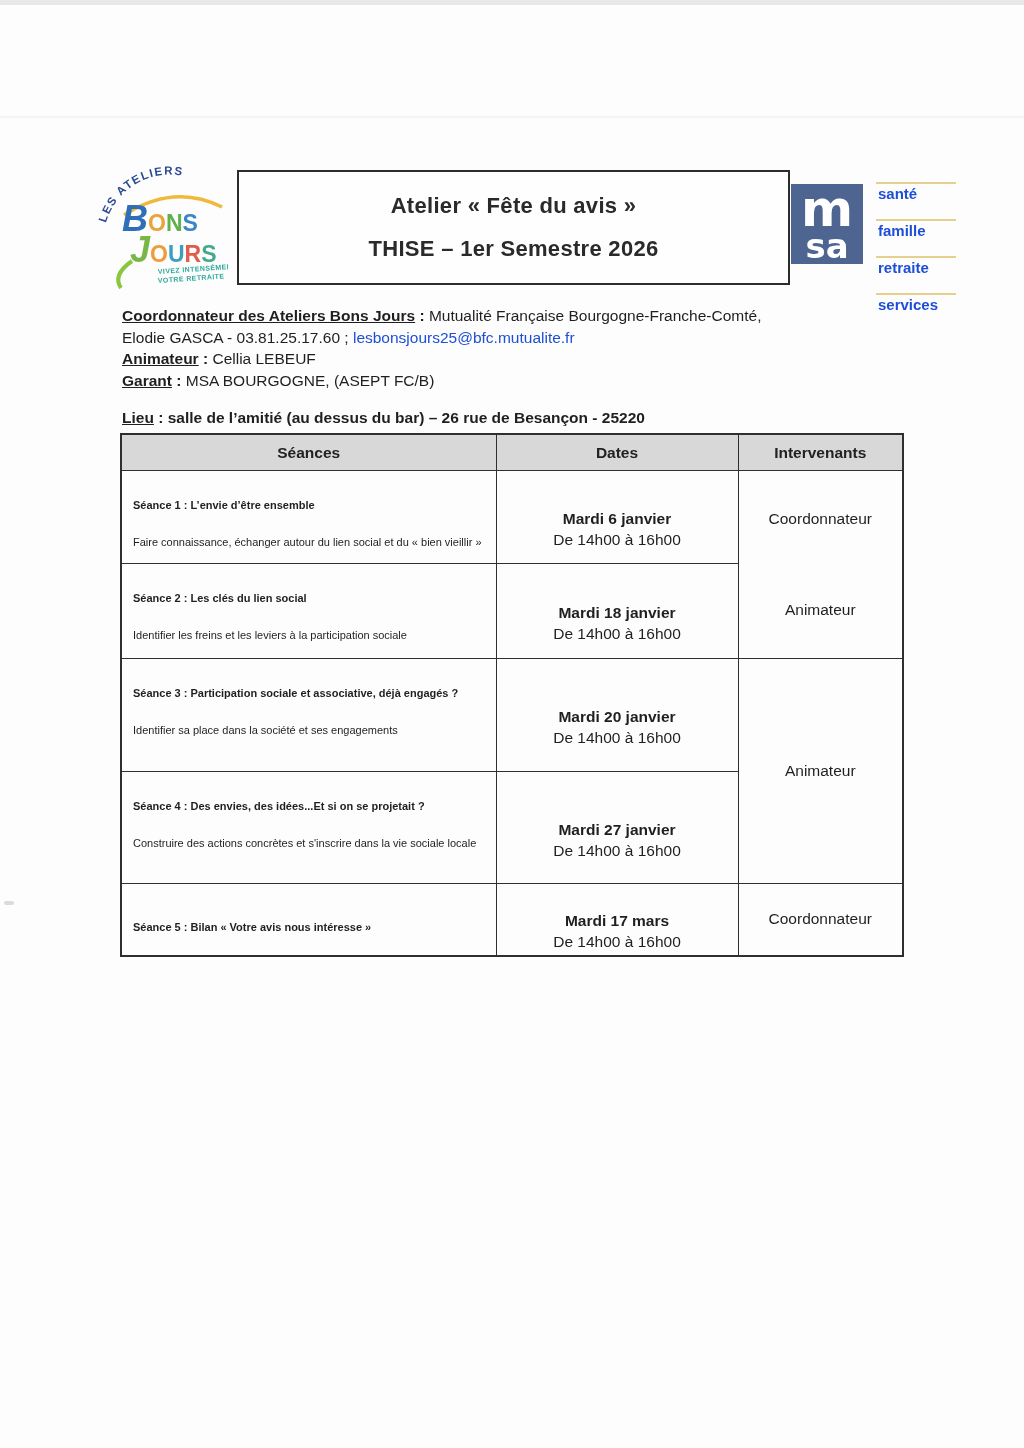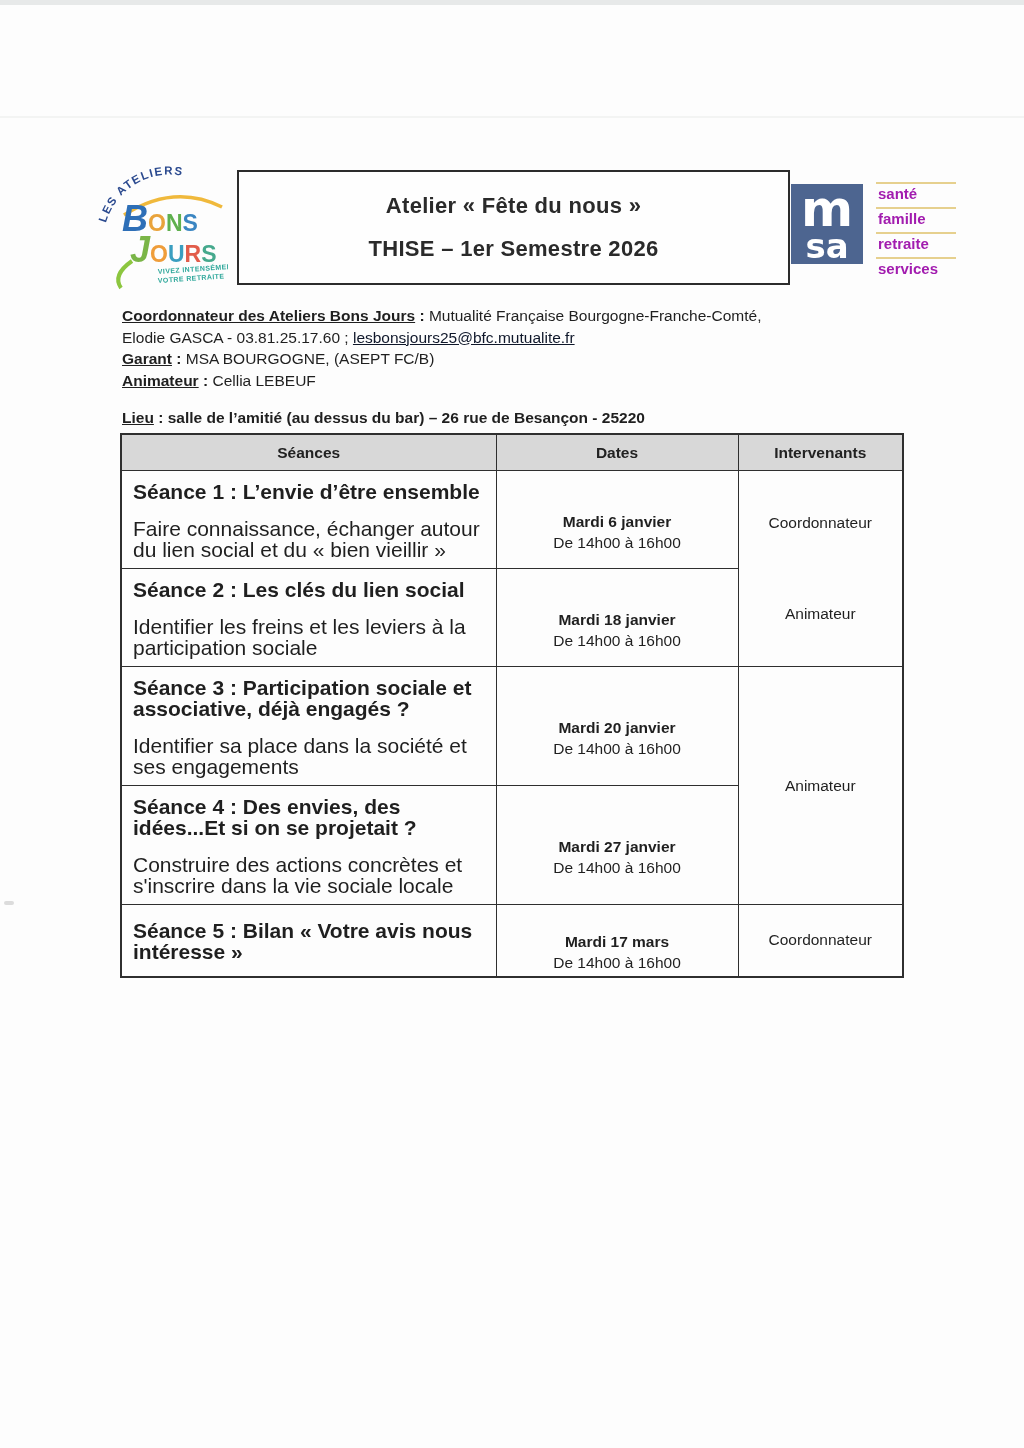--- a/index.html
+++ b/index.html
@@ -30,42 +30,42 @@
     text-align:center;
   }
   .title-line{font-size:22px;font-weight:bold;color:#2a2a2a;letter-spacing:0.3px;}
 
   
   .msa{position:absolute;left:791px;top:184px;display:flex;gap:13px;align-items:flex-start;}
   .msa-square{width:72px;height:80px;display:block;}
   .msa-services{display:flex;flex-direction:column;margin-top:-2px;}
   .svc{
     width:78px;border-top:2px solid #e6d08e;
-    font-weight:bold;font-size:15px;color:#a21caf;
-    padding:1px 0 4px 2px;line-height:18px;
+    font-weight:bold;font-size:15px;color:#1d4ed8;
+    padding:1px 0 16px 2px;line-height:18px;
   }
 
   
   .info{position:absolute;left:122px;top:305px;width:716px;font-size:15.5px;line-height:21.5px;}
   .lbl{font-weight:bold;text-decoration:underline;}
   .colon{font-weight:bold;white-space:pre;}
   .val{white-space:pre-wrap;}
-  .email{color:#0f172a;text-decoration:underline;cursor:pointer;}
+  .email{color:#1d4ed8;cursor:pointer;}
 
   .lieu{position:absolute;left:122px;top:409px;width:740px;font-size:15.5px;font-weight:bold;}
 
   
   .tbl-wrap{position:absolute;left:120px;top:433px;}
   table{border-collapse:collapse;table-layout:fixed;width:782px;border:2.5px solid #2f2f2f;}
   th,td{border:1.5px solid #2f2f2f;}
   th{
     background:#d8d8d8;font-size:15.5px;font-weight:bold;color:#222;
     height:33px;text-align:center;vertical-align:middle;
   }
-  .seance-cell{vertical-align:top;padding:10px 8px 8px 11px;font-size:21px;line-height:21px;text-align:left;}
+  .seance-cell{vertical-align:top;padding:24px 8px 8px 11px;font-size:11px;line-height:21px;text-align:left;}
   .seance-cell.mid{vertical-align:middle;}
   .s-title{font-weight:bold;}
   .s-desc{margin-top:16px;}
   .date-cell{text-align:center;vertical-align:middle;font-size:15.5px;line-height:21px;}
   .d-date{font-weight:bold;margin-top:24px;}
   .int-cell{text-align:center;vertical-align:middle;font-size:15.5px;padding:0;}
   .int-split{height:182px;display:flex;flex-direction:column;justify-content:space-around;align-items:center;}
 </style>
 </head>
 <body>
@@ -83,43 +83,43 @@
   <text>
     <textPath href="#arcpath" class="bj-arc">LES ATELIERS</textPath>
   </text>
   <text x="26" y="68"><tspan class="glyph-big" fill="#2e6fb7">B</tspan><tspan class="glyph" fill="#e9a33b">O</tspan><tspan class="glyph" fill="#5fb04e">N</tspan><tspan class="glyph" fill="#3b86c2">S</tspan></text>
   <text x="34" y="99"><tspan class="glyph-big" fill="#7ab547">J</tspan><tspan class="glyph" fill="#ef9d3a">O</tspan><tspan class="glyph" fill="#3a9ec0">U</tspan><tspan class="glyph" fill="#e25c4a">R</tspan><tspan class="glyph" fill="#46a98d">S</tspan></text>
   <text x="62" y="111" class="bj-tag" transform="rotate(-4 62 111)">VIVEZ INTENSÉMENT</text>
   <text x="62" y="120" class="bj-tag" transform="rotate(-4 62 120)">VOTRE RETRAITE</text>
 </svg>
 
 <div class="title-box">
-  <div class="title-line">Atelier « Fête du nous »</div>
+  <div class="title-line">Atelier « Fête du avis »</div>
   <div class="title-line">THISE – 1er Semestre 2026</div>
 </div>
 
 <div class="msa">
   <svg class="msa-square" viewBox="0 0 72 80">
     <rect x="0" y="0" width="72" height="80" fill="#4d6590"></rect>
     <text x="36" y="42" text-anchor="middle" font-family="DejaVu Sans, sans-serif" font-weight="bold" font-size="50" fill="#ffffff">m</text>
     <text x="36" y="74" text-anchor="middle" font-family="DejaVu Sans, sans-serif" font-weight="bold" font-size="34" fill="#ffffff">sa</text>
   </svg>
   <div class="msa-services">
     <div class="svc">santé</div>
     <div class="svc">famille</div>
     <div class="svc">retraite</div>
     <div class="svc">services</div>
   </div>
 </div>
 
 <div class="info">
   <div><span class="lbl">Coordonnateur des Ateliers Bons Jours</span><span class="colon"> :</span><span class="val"> Mutualité Française Bourgogne-Franche-Comté,</span></div>
   <div><span class="val">Elodie GASCA - 03.81.25.17.60 ; </span><span class="email">lesbonsjours25@bfc.mutualite.fr</span></div>
+  <div><span class="lbl">Animateur</span><span class="colon"> :</span><span class="val"> Cellia LEBEUF</span></div>
   <div><span class="lbl">Garant</span><span class="colon"> :</span><span class="val"> MSA BOURGOGNE, (ASEPT FC/B)</span></div>
-  <div><span class="lbl">Animateur</span><span class="colon"> :</span><span class="val"> Cellia LEBEUF</span></div>
 </div>
 
 <div class="lieu"><span class="lbl">Lieu</span><span class="colon"> :</span><span class="val"> salle de l’amitié (au dessus du bar) – 26 rue de Besançon - 25220</span></div>
 
 <div class="tbl-wrap">
   <table>
     <colgroup>
         <col style="width:375px">
         <col style="width:242px">
         <col style="width:165px">

